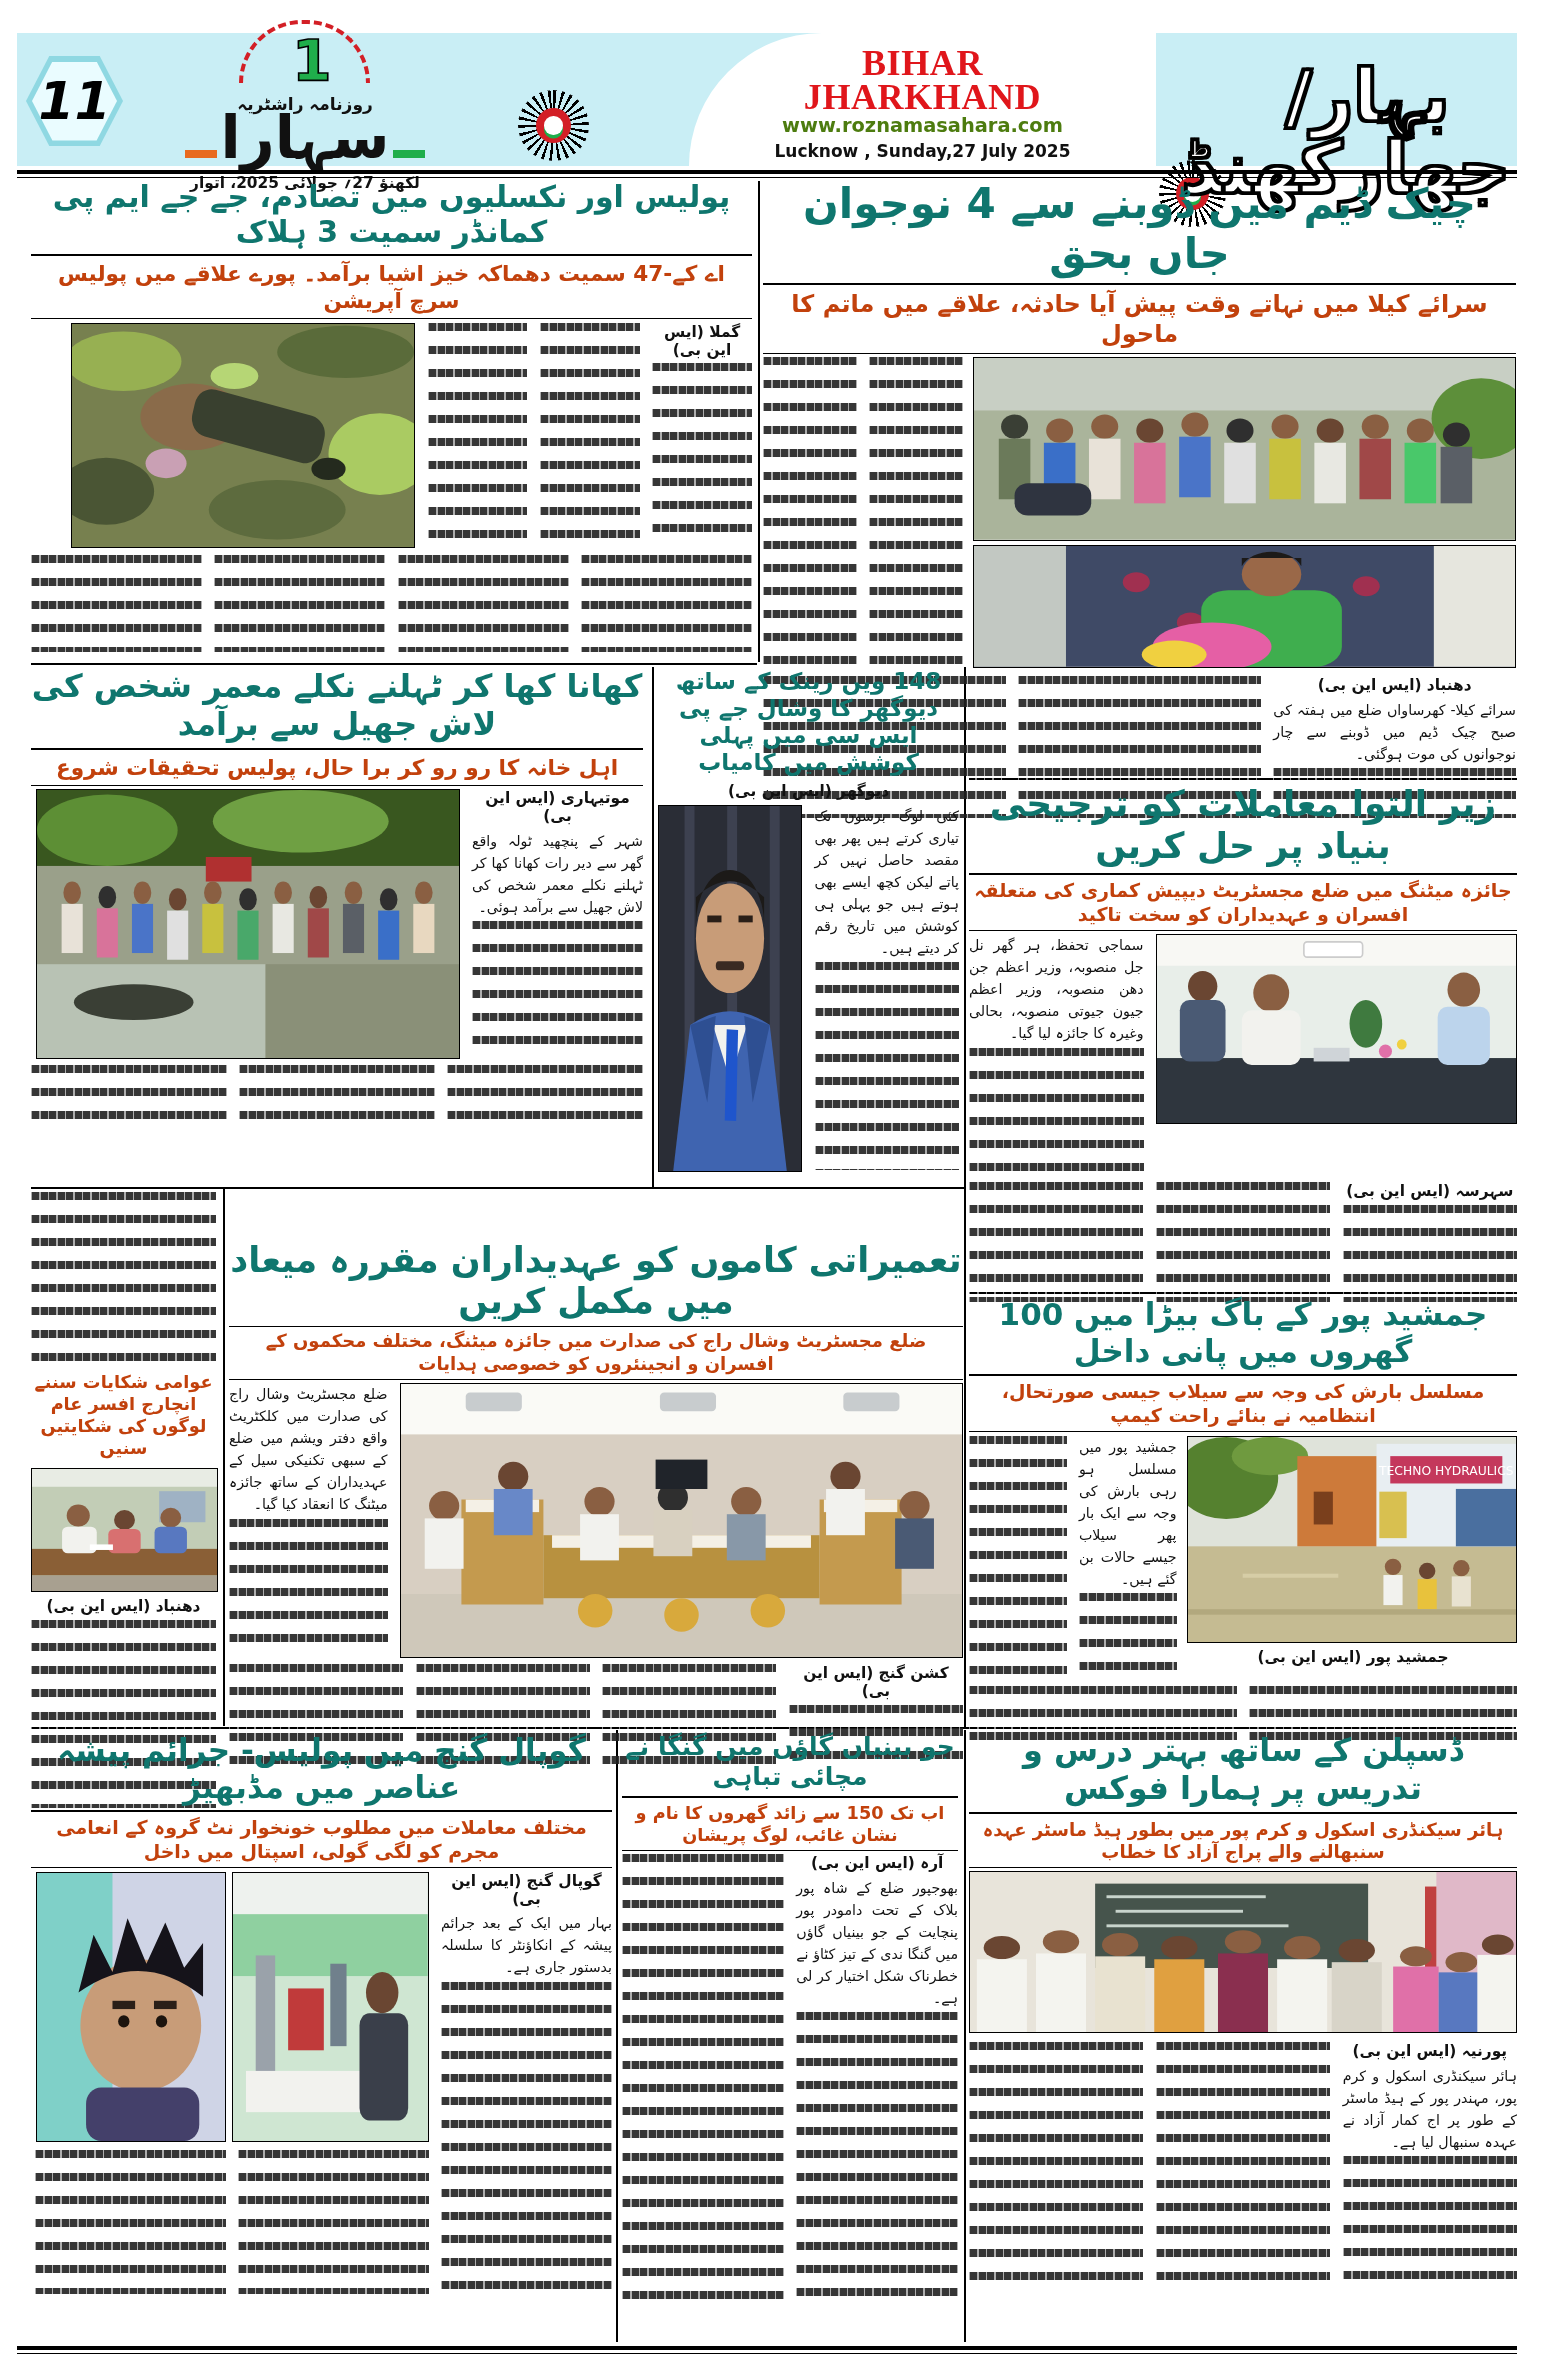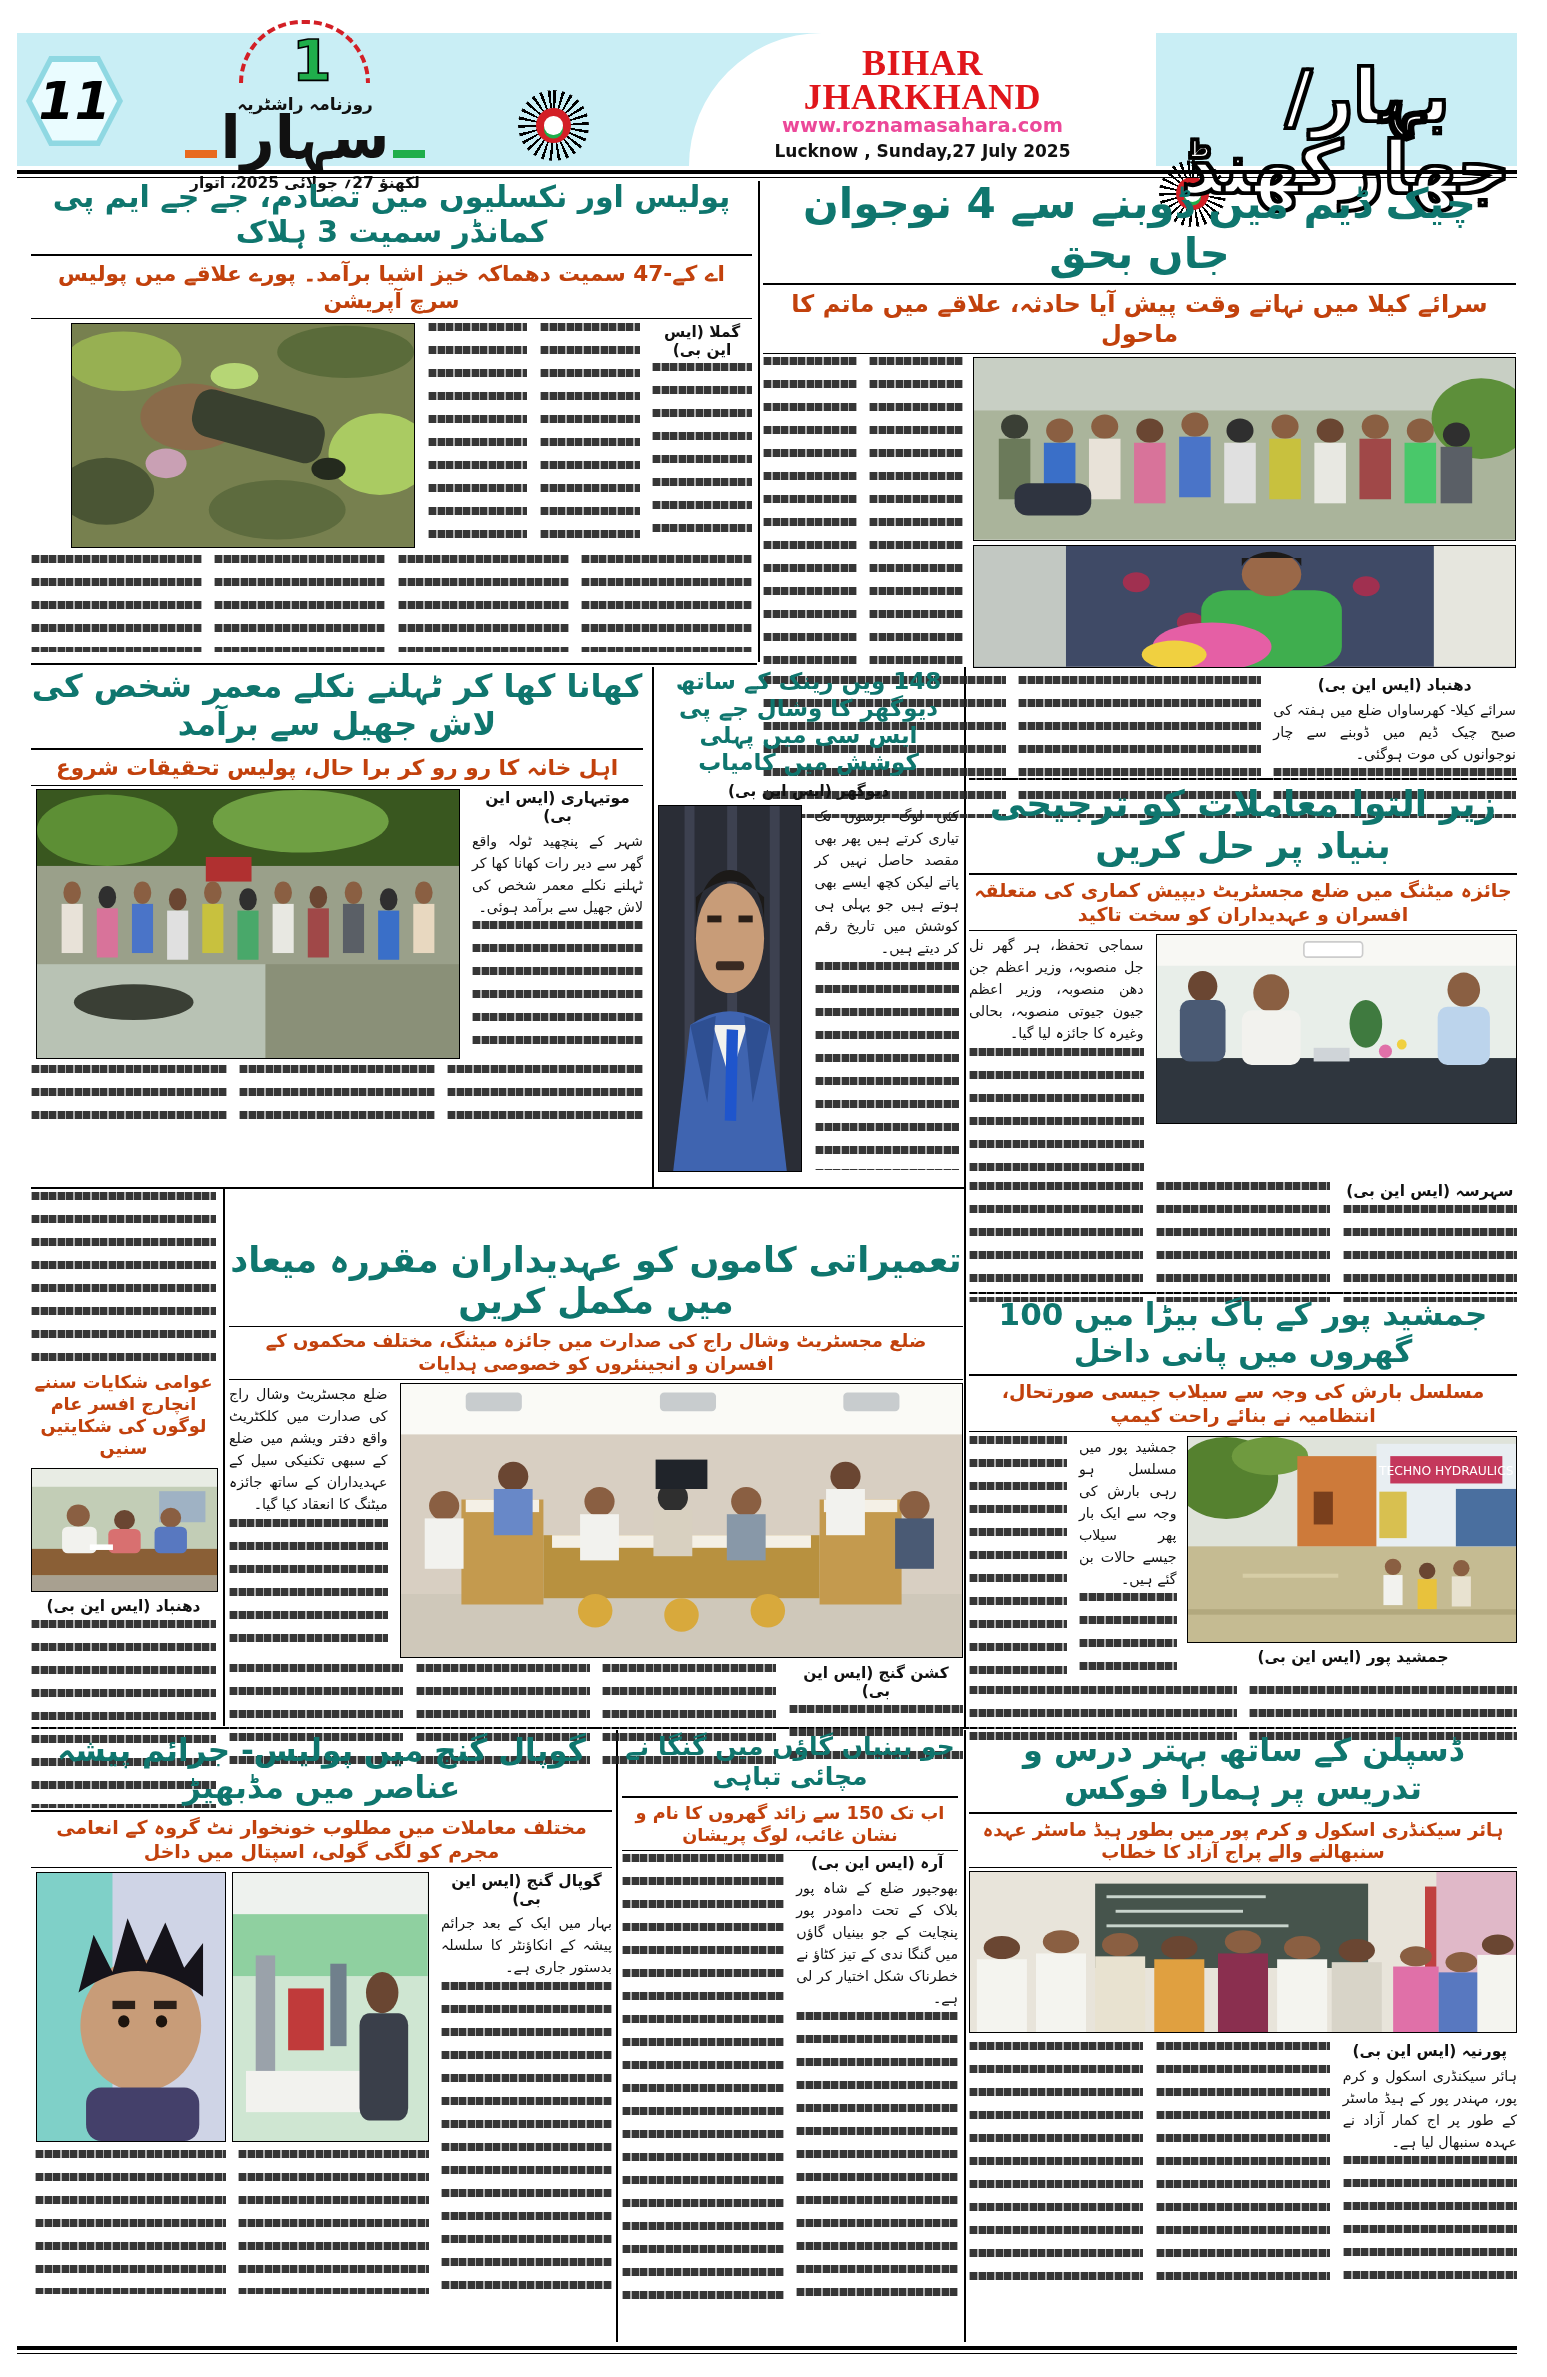--- a/index.html
+++ b/index.html
@@ -16,21 +16,21 @@
   .mast-top{font-size:17px;font-weight:700;direction:rtl;}
   .mast-title{font-size:59px;font-weight:900;line-height:.95;direction:rtl;letter-spacing:-1.1px;}
   .mast-date{font-size:15.4px;font-weight:700;direction:rtl;}
   .flagbar{display:inline-block;width:32px;height:8px;margin:0 3.4px;}
   .f-green{background:#1fae4b;} .f-orange{background:#e86a1e;}
   .burst{border-radius:50%;background:repeating-conic-gradient(#000 0 5deg,transparent 5deg 14deg);position:relative;}
   .burst .c1{position:absolute;left:25%;top:25%;width:50%;height:50%;border-radius:50%;background:#d31f26;}
   .burst .c2{position:absolute;left:37%;top:37%;width:26%;height:26%;border-radius:50%;background:#fff;box-shadow:0 3.4px 0 #1fae4b;}
   .whiteblob{background:#fff;border-radius:182px 0 0 0;}
   .ed-title{font-family:"Liberation Serif",serif;font-weight:700;color:#e0161b;font-size:36px;line-height:.95;text-align:center;letter-spacing:0.6px;}
-  .ed-web{font-size:19.4px;font-weight:700;color:#ec4899;text-align:center;}
+  .ed-web{font-size:19.4px;font-weight:700;color:#4d7c0f;text-align:center;}
   .ed-date{font-size:17px;font-weight:700;color:#111;text-align:center;}
   .region{font-size:72px;font-weight:700;color:#fff;direction:rtl;text-align:center;line-height:1;
           -webkit-text-stroke:3.4px #000;text-shadow:2.3px 2.3px 0 #000,-2.3px -2.3px 0 #000,2.3px -2.3px 0 #000,-2.3px 2.3px 0 #000;}
   
   .rule2{border-top:4px solid #000;border-bottom:1.7px solid #000;height:8px;}
   .vr{background:#000;width:1.7px;}
   .hr{background:#000;height:1.7px;}
   .r4{border-top:2.8px solid #000;margin:4.6px 0;}
   .r2{border-top:1.1px solid #000;margin:3.4px 0;}
   

